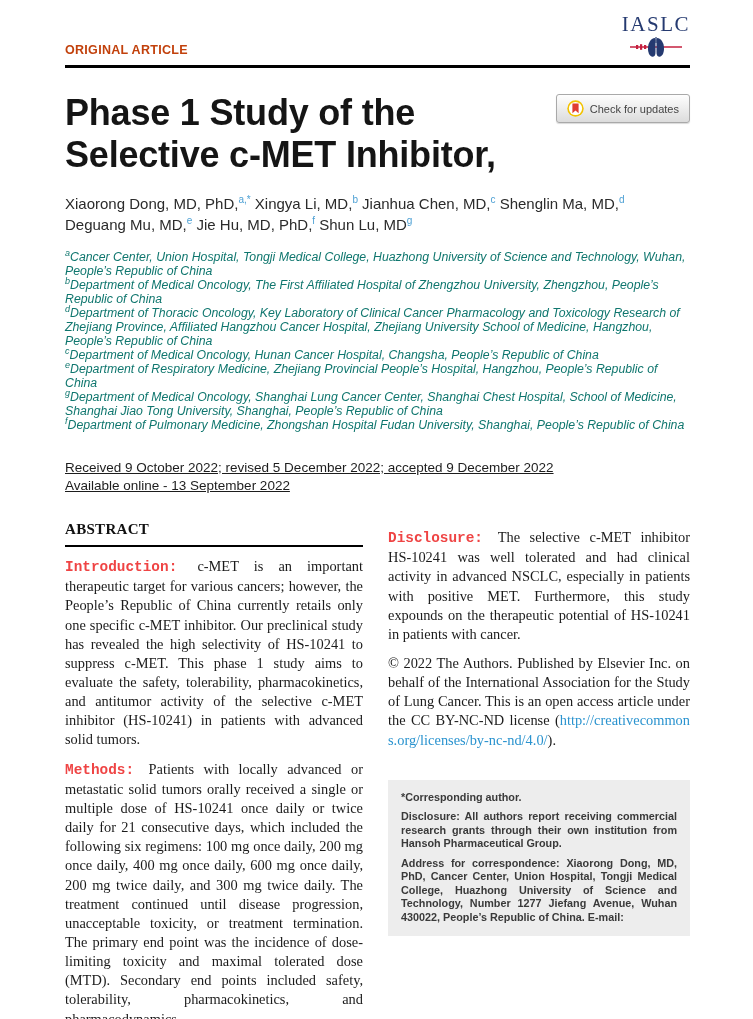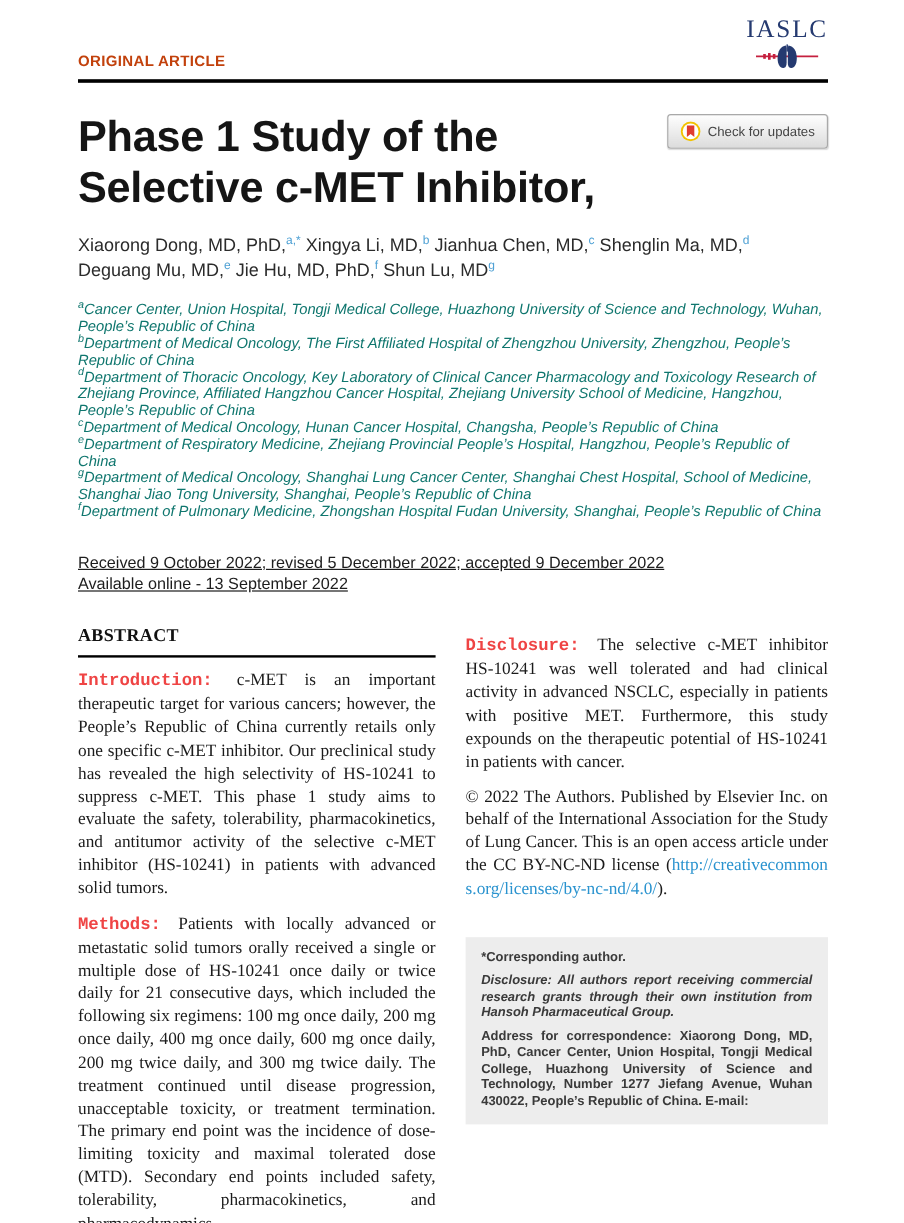--- a/index.html
+++ b/index.html
@@ -52,21 +52,21 @@
   
   .footnote-box{
     background:#ededed;
     margin-top:30px;
     padding:11px 13px 12px 13px;
     font-size:10.8px;line-height:13.5px;
     color:#3a3a3a;font-weight:bold;text-align:justify;
   }
   .fb-p{margin:0 0 6px 0;}
   .fb-p:last-child{margin-bottom:0;}
-  .fb-italic{font-style:italic;}
+  .fb-italic{}
 </style>
 </head>
 <body>
 
 <div class="page">
 
   <header>
     <div class="kicker-row">
       <span class="kicker">ORIGINAL ARTICLE</span>
       <div class="logo">

